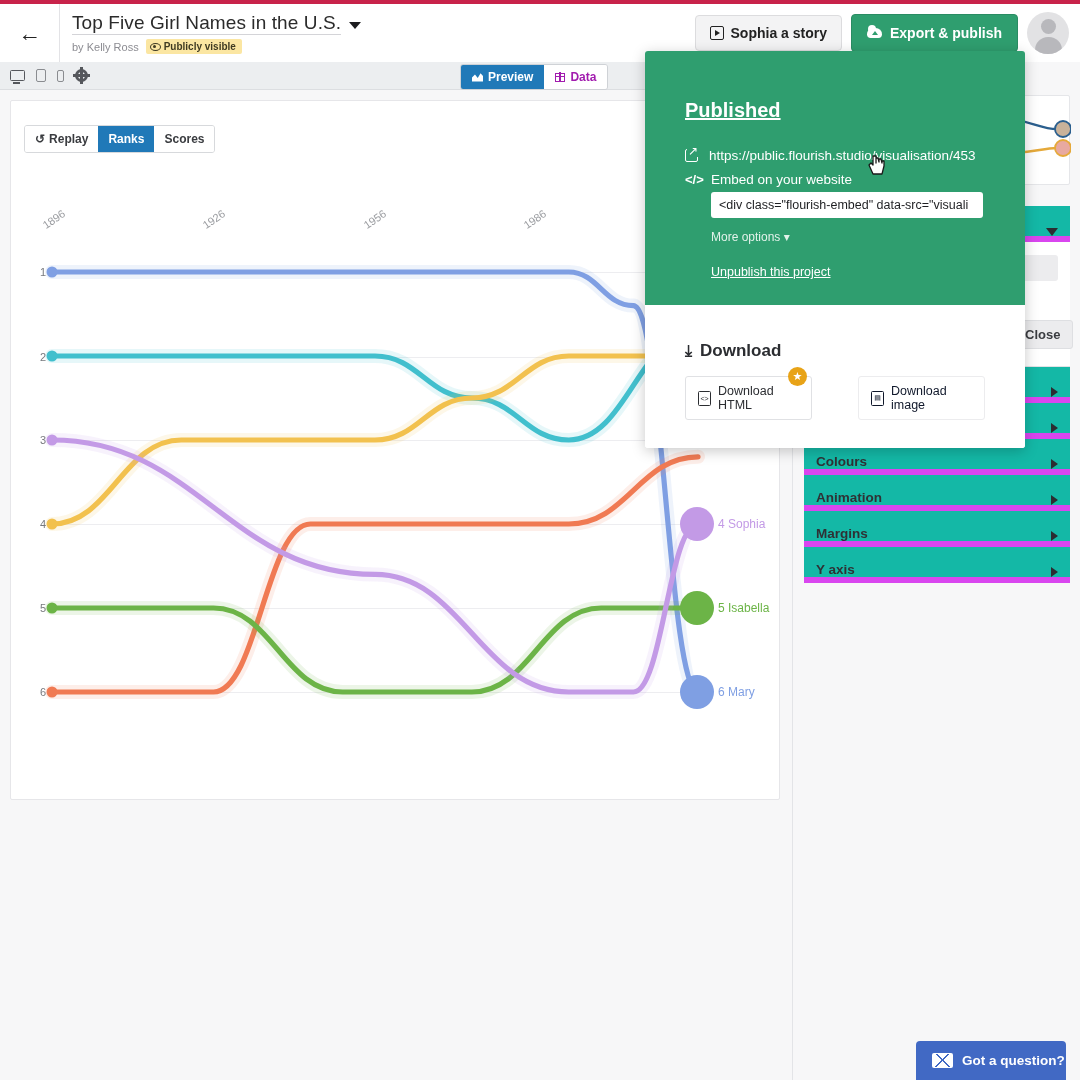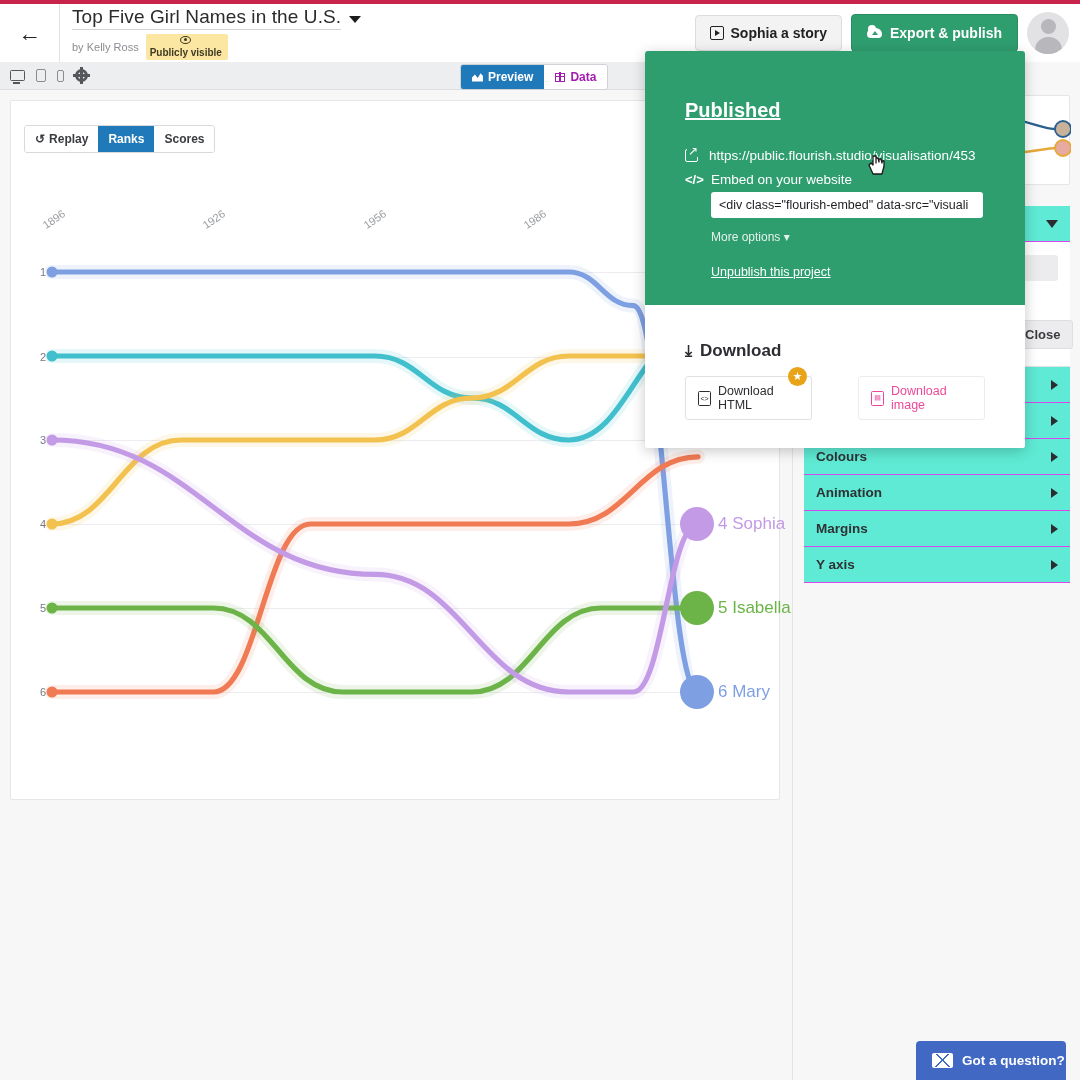--- a/index.html
+++ b/index.html
@@ -36,21 +36,21 @@
     line-height: 1.15; letter-spacing: .1px;
   }
   .caret-dn {
     width: 0; height: 0; border-left: 6px solid transparent; border-right: 6px solid transparent;
     border-top: 7px solid #1d1d1f; margin-top: 3px; cursor: pointer;
   }
   .byline-row { display: flex; align-items: center; gap: 7px; margin-top: 4px; }
   .byline { font-size: 11px; color: #8c8c92; }
   .vis-badge {
     background: #fbe6a2; color: #3f3a22; font-size: 10px; font-weight: bold;
-    padding: 2px 6px 2px 4px; border-radius: 2px; display: inline-flex; align-items: center; gap: 3px; flex-direction: column;
+    padding: 2px 6px 2px 4px; border-radius: 2px; display: inline-flex; align-items: center; gap: 3px;
   }
   .eye {
     width: 11px; height: 8px; border: 1.4px solid #3f3a22; border-radius: 50% 50%;
     position: relative; display: inline-block;
   }
   .eye:after {
     content:''; position: absolute; width: 3px; height: 3px; background: #3f3a22;
     border-radius: 50%; left: 2.5px; top: 1.2px;
   }
   .hdr-actions { display: flex; align-items: center; gap: 9px; padding-right: 11px; }
@@ -163,36 +163,36 @@
   .xlab {
     position: absolute; font-size: 11px; color: #9a9ca0;
     transform: rotate(-34deg); transform-origin: left bottom; white-space: nowrap;
   }
   .ylab {
     position: absolute; font-size: 11px; color: #77797e; left: 21px; width: 14px;
     text-align: right; transform: translateY(-50%);
   }
   .gridline { position: absolute; left: 40px; width: 630px; height: 1px; background: #ededf0; }
   .endlabel {
-    position: absolute; font-size: 17px; white-space: nowrap; transform: translateY(-50%);
+    position: absolute; font-size: 12px; white-space: nowrap; transform: translateY(-50%);
   }
 
   
   .right-panel {
     position: absolute; top: 91px; left: 792px; width: 335px; height: 989px;
     background: #f7f7f8; border-left: 1px solid #e3e4e7;
   }
   .mini-card {
     position: absolute; left: 11px; top: 4px; width: 266px; height: 90px;
     background: #fff; border: 1px solid #e5e6e9; border-radius: 2px;
   }
   .sec-row {
     position: absolute; left: 11px; width: 266px; height: 36px;
-    background: #5eead4; border-bottom: 1px solid #d946ef;
-    display: flex; align-items: center; justify-content: space-between;
+    background: #14b8a6; border-bottom: 6px solid #d946ef;
+    display: flex; align-items: flex-end; justify-content: space-between;
     padding: 0 12px; cursor: pointer;
   }
   .sec-row .lbl { font-size: 13.5px; font-weight: bold; color: #2f3135; }
   .tri-r { width:0;height:0;border-top:5px solid transparent;border-bottom:5px solid transparent;border-left:7px solid #2b2d31; }
   .tri-d { width:0;height:0;border-left:6px solid transparent;border-right:6px solid transparent;border-top:8px solid #2b2d31; }
   .panel-white { position:absolute; left:11px; width:266px; background:#fff; border-bottom:1px solid #e2e2e5; }
   .fake-input { position:absolute; background:#ececee; border-radius:3px; }
   .close-btn {
     position: absolute; background:#ececee; border:1px solid #dedfe2; border-radius:3px;
     font-size: 13px; font-weight: bold; color:#3a3c40; padding: 6px 12px; cursor:pointer;
@@ -229,21 +229,21 @@
   .dl-title {
     font-size: 17px; font-weight: bold; color: #2b2d31; display: flex; align-items: center; gap: 8px;
     margin-bottom: 15px;
   }
   .ic-dl { font-size: 16px; }
   .dl-row { display: flex; gap: 10px; position: relative; }
   .dl-btn {
     border: 1px solid #e0e1e4; border-radius: 3px; background: #fff; padding: 7px 12px;
     font-size: 12.5px; color: #2b2d31; display: flex; align-items: center; gap: 7px; cursor: pointer;
   }
-  .dl-btn.disabled { color: #ec4899; border-color: #ececee; margin-left: 36px; }
+  .dl-btn.disabled { color: #0f172a; border-color: #ececee; margin-left: 36px; }
   .ic-file {
     width: 13px; height: 15px; border: 1.4px solid currentColor; border-radius: 1.5px;
     font-size: 7px; display: flex; align-items: center; justify-content: center; flex: none;
   }
   .star-badge {
     position: absolute; left: 103px; top: -9px; width: 19px; height: 19px; border-radius: 50%;
     background: #e8a317; color: #fff; font-size: 11px; display: flex; align-items: center; justify-content: center;
   }
   .cursor-hand {
     position: absolute; left: 222px; top: 103px; width: 20px; height: 24px; z-index: 40;

